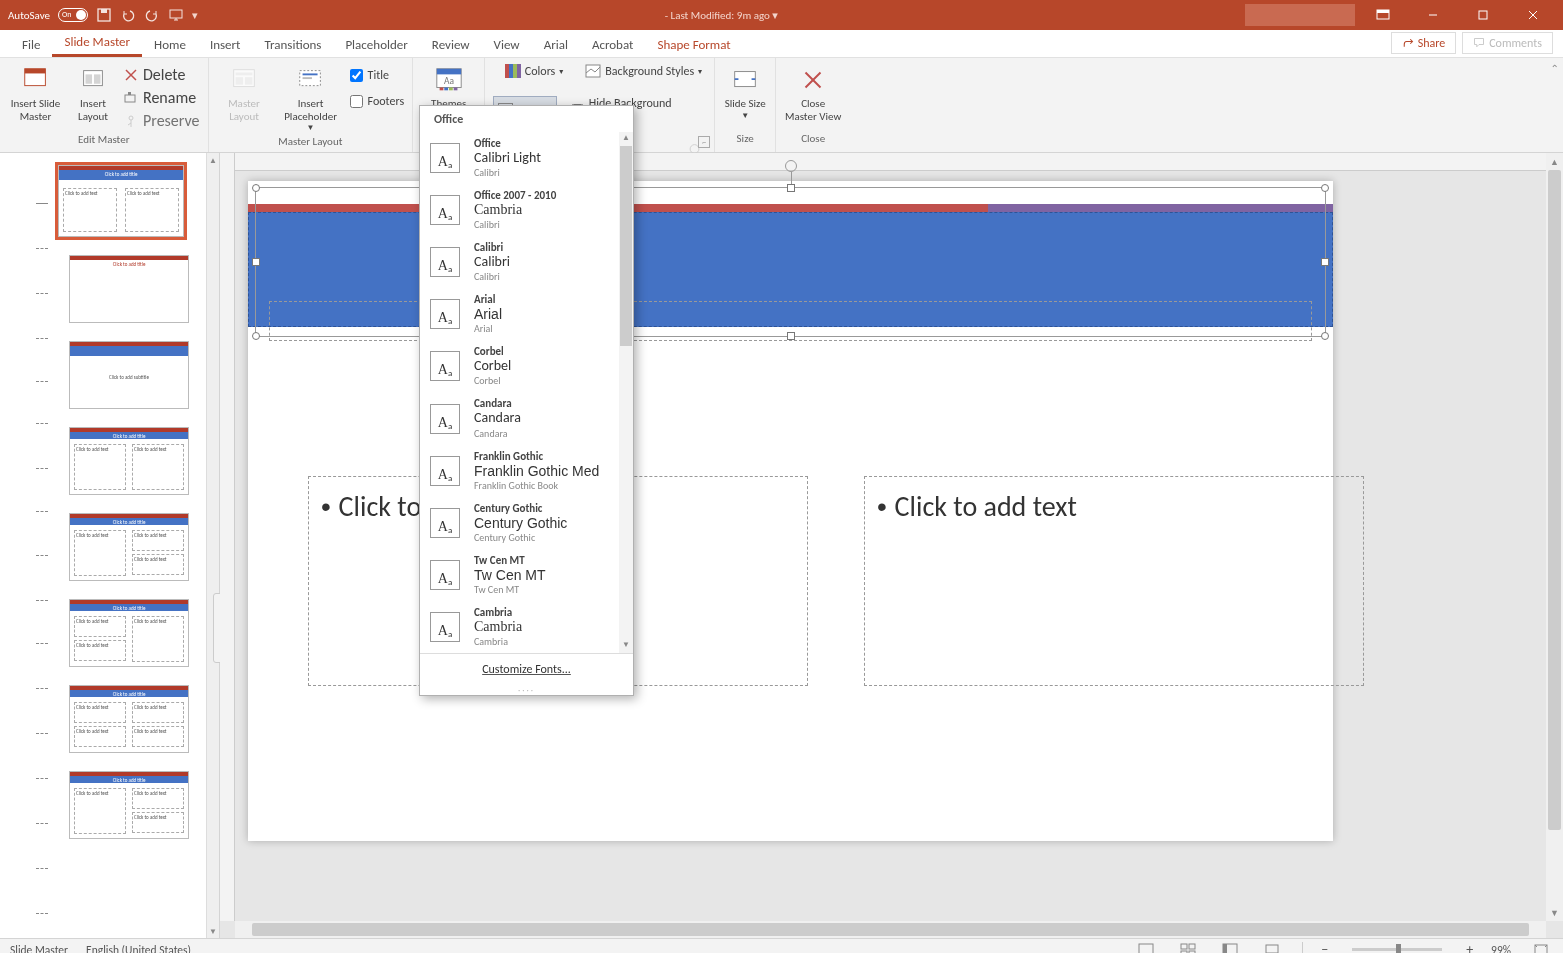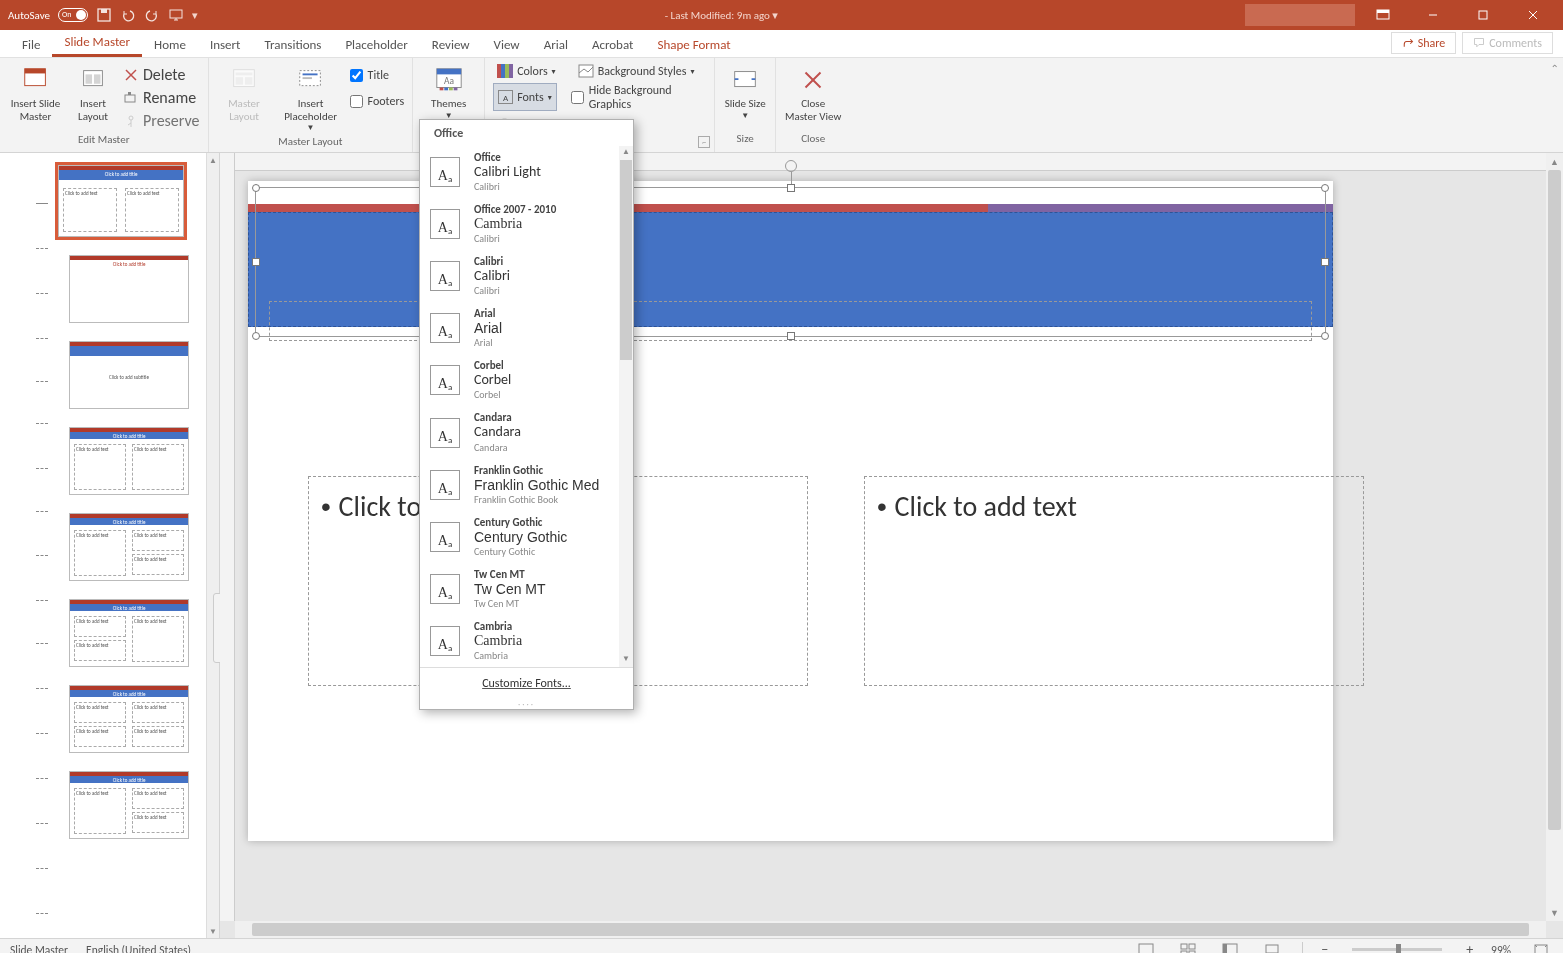--- a/index.html
+++ b/index.html
@@ -68,21 +68,21 @@
 .purpbar{position:absolute;right:0;top:23px;width:345px;height:8px;background:#8064a2;}
 .bluebar{position:absolute;left:0;right:0;top:31px;height:115px;background:#4472c4;border:1px dashed #2e5396;}
 .titleph{position:absolute;left:21px;right:21px;top:120px;height:40px;border:1px dashed #999;}
 .contentph{position:absolute;top:295px;width:500px;height:210px;border:1px dashed #999;padding:12px;}
 .contentph .txt{font-size:28px;font-family:Arial,sans-serif;}
 .vscroll{position:absolute;top:0;right:0;bottom:17px;width:17px;background:#f0f0f0;}
 .vscroll .sbtn{height:17px;background:#f0f0f0;text-align:center;font-size:9px;color:#888;line-height:17px;}
 .vscroll .thumbbar{position:absolute;top:17px;left:2px;right:2px;height:660px;background:#ccc;border-radius:2px;}
 .hscroll{position:absolute;bottom:0;left:15px;right:17px;height:17px;background:#f0f0f0;}
 .hscroll .thumbbar{position:absolute;top:2px;bottom:2px;left:17px;right:17px;background:#ccc;border-radius:2px;}
-.fontsdd{position:absolute;top:119px;left:419px;width:215px;background:#fff;border:1px solid #b0b0b0;box-shadow:3px 3px 10px rgba(0,0,0,0.3);z-index:90;}
+.fontsdd{position:absolute;top:105px;left:419px;width:215px;background:#fff;border:1px solid #b0b0b0;box-shadow:3px 3px 10px rgba(0,0,0,0.3);z-index:90;}
 .fontsdd .hdr{padding:6px 14px;font-weight:600;font-size:12px;color:#555;background:#fff;}
 .fontsdd .list{max-height:560px;overflow:hidden;position:relative;}
 .fontsdd .item{display:flex;align-items:center;gap:14px;padding:5px 10px;cursor:pointer;}
 .fontsdd .prev{width:30px;height:30px;border:1px solid #999;display:flex;align-items:flex-end;justify-content:center;font-size:14px;padding-bottom:2px;font-family:Georgia,serif;}
 .fontsdd .meta .n1{font-size:11px;font-weight:700;color:#444;}
 .fontsdd .meta .n2{font-size:14px;color:#333;line-height:1.15;}
 .fontsdd .meta .n3{font-size:10px;color:#888;}
 .fontsdd .cust{border-top:1px solid #ddd;padding:8px;text-align:center;font-size:12px;}
 .fontsdd .cust span{text-decoration:underline;text-decoration-color:#555;}
 .fontsdd .resz{text-align:center;color:#bbb;font-size:9px;letter-spacing:2px;}
@@ -278,21 +278,21 @@
             <rect x="16" y="24" width="4" height="3" fill="#9bbb59"></rect>
             <rect x="21" y="24" width="4" height="3" fill="#8064a2"></rect>
           </svg>
           <span>Themes</span>
           <span style="font-size:8px;">▼</span>
         </div>
     </div>
     <div class="lbl">Edit Theme</div>
   </div>
   <div class="grp" style="width:230px;">
-    <div class="controls" style="flex-direction:column;align-items:flex-start;gap:3px;">
+    <div class="controls" style="flex-direction:column;align-items:flex-end;gap:16px;">
       <div style="display:flex;gap:14px;">
         <div class="ribbtn">
             <span class="swatch">
               <svg viewBox="0 0 16 14">
                 <rect x="0" y="0" width="4" height="14" fill="#c0504d"></rect>
                 <rect x="4" y="0" width="4" height="14" fill="#4472c4"></rect>
                 <rect x="8" y="0" width="4" height="14" fill="#9bbb59"></rect>
                 <rect x="12" y="0" width="4" height="14" fill="#8064a2"></rect>
               </svg>
             </span>

